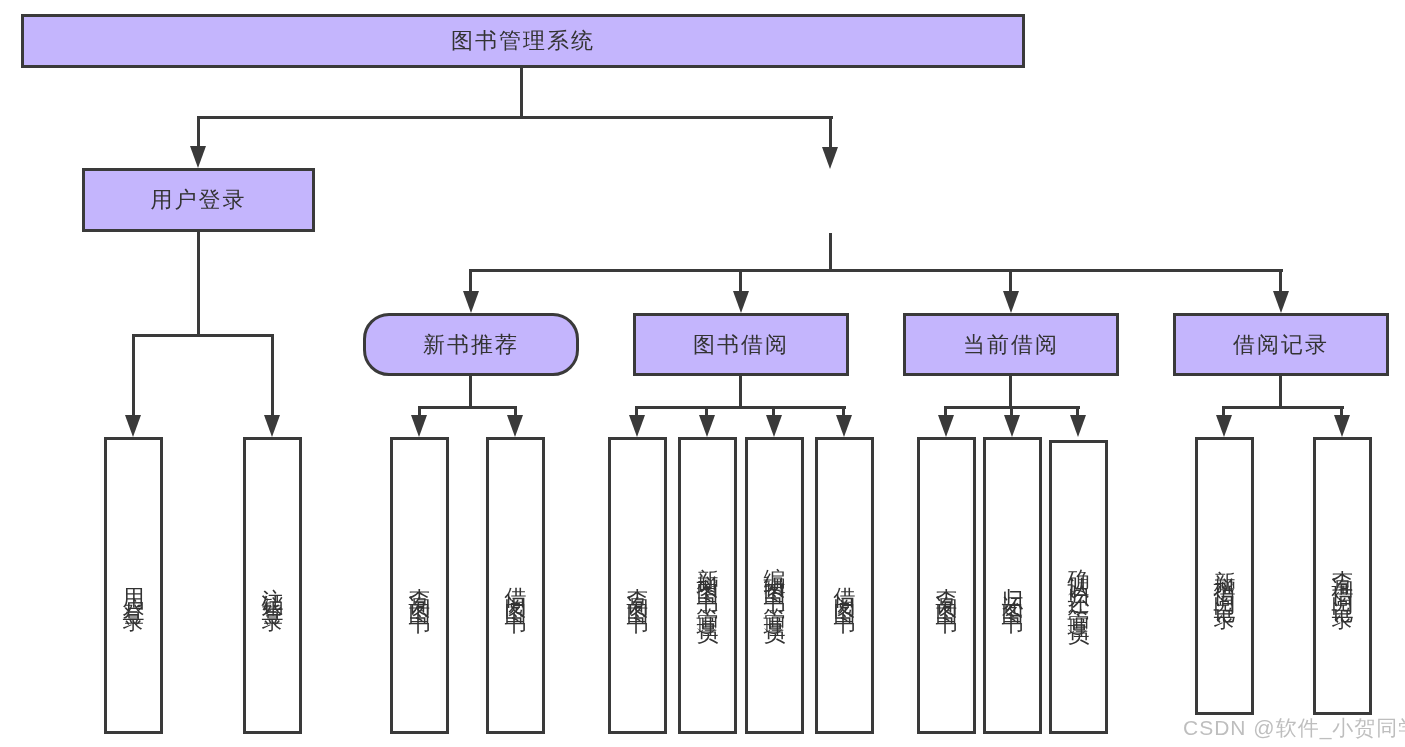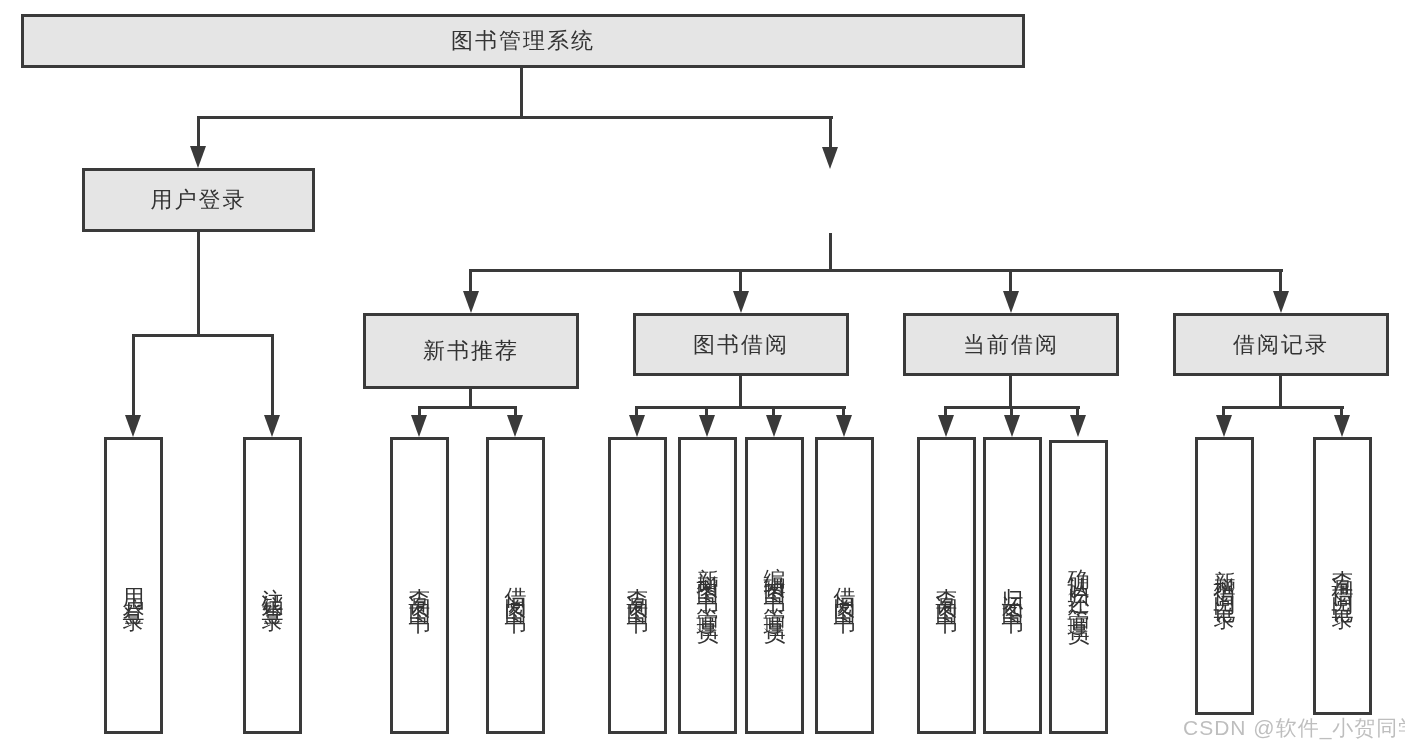--- a/index.html
+++ b/index.html
@@ -1,21 +1,21 @@
 <!DOCTYPE html>
 <html><head>
 <meta charset="utf-8">
 <style>
   html,body{margin:0;padding:0;background:#fff;}
   #stage{
     position:relative;width:1405px;height:747px;background:#fff;overflow:hidden;
     font-family:"Liberation Sans","DejaVu Sans",sans-serif;color:#333;
   }
   .b{ 
-    position:absolute;box-sizing:border-box;border:3px solid #3a3a3a;background:#e5e5e5;
+    position:absolute;box-sizing:border-box;border:3px solid #3a3a3a;background:#c4b5fd;
     display:flex;align-items:center;justify-content:center;
     font-size:22px;letter-spacing:2px;color:#333;
   }
   .v{ 
     position:absolute;box-sizing:border-box;border:3px solid #3a3a3a;background:#fff;
     display:flex;align-items:center;justify-content:center;
     writing-mode:vertical-rl;text-orientation:mixed;
     font-size:22px;letter-spacing:8px;color:#333;line-height:1;
   }
   .hl{position:absolute;height:3px;background:#3a3a3a;}
@@ -92,21 +92,21 @@
   <div class="vl" style="left:1222px;top:406px;height:12px;"></div>
   <div class="ar" style="left:1216px;top:415px;"></div>
   <div class="vl" style="left:1340px;top:406px;height:12px;"></div>
   <div class="ar" style="left:1334px;top:415px;"></div>
 
   <div class="b" style="left:21px;top:14px;width:1004px;height:54px;">图书管理系统</div>
 
   <div class="b" style="left:82px;top:168px;width:233px;height:64px;">用户登录</div>
 
 
-  <div class="b" style="left:363px;top:313px;width:216px;height:76px;">新书推荐</div>
+  <div class="b" style="left:363px;top:313px;width:216px;height:63px;border-radius:26px;">新书推荐</div>
 
   <div class="b" style="left:633px;top:313px;width:216px;height:63px;">图书借阅</div>
 
   <div class="b" style="left:903px;top:313px;width:216px;height:63px;">当前借阅</div>
 
   <div class="b" style="left:1173px;top:313px;width:216px;height:63px;">借阅记录</div>
 
   <div class="v" style="left:104px;top:437px;width:59px;height:297px;">用户登录</div>
 
   <div class="v" style="left:243px;top:437px;width:59px;height:297px;">注销登录</div>

